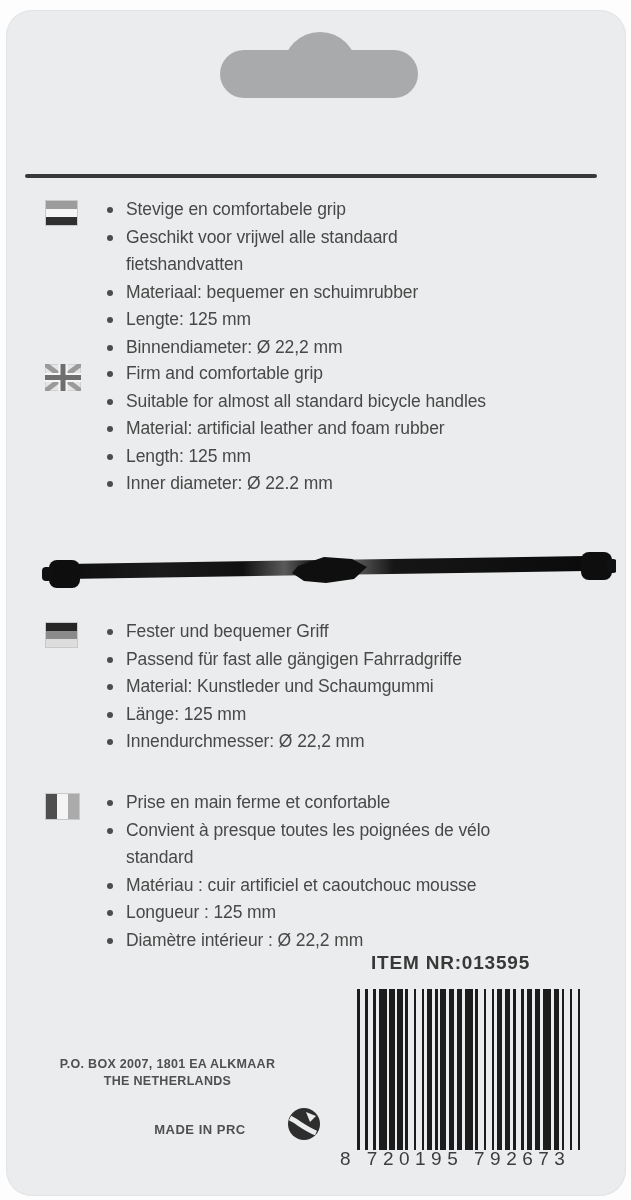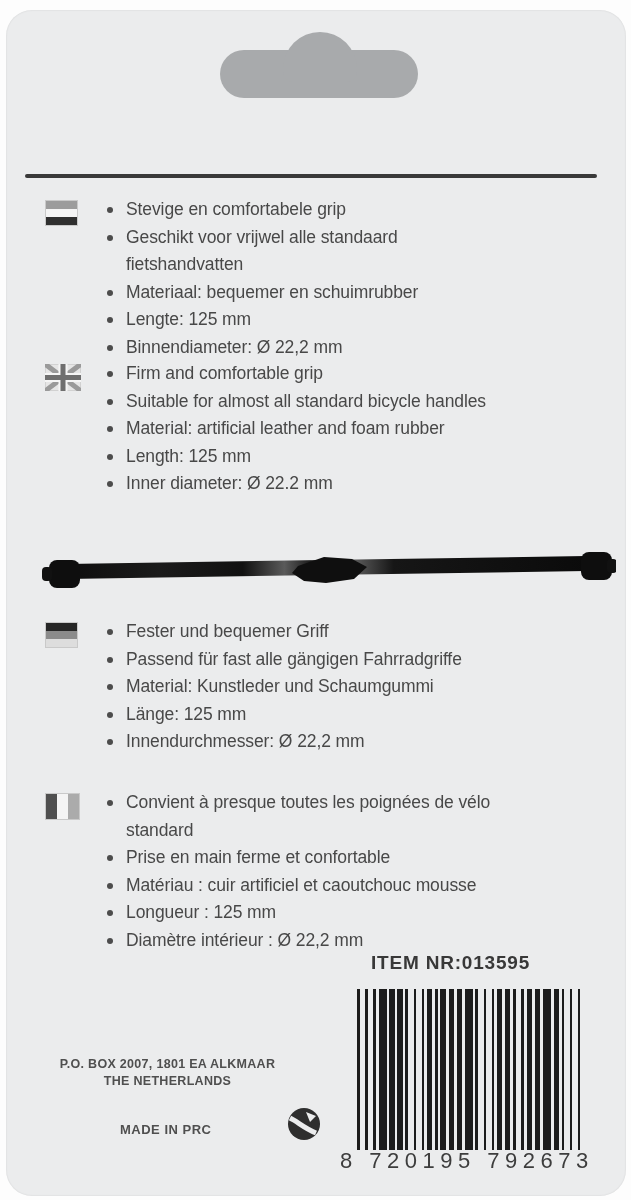--- a/index.html
+++ b/index.html
@@ -30,25 +30,25 @@
   .nl1{background:#9c9c9c}.nl2{background:#f4f4f4}.nl3{background:#2f2f2f}
   .de1{background:#262626}.de2{background:#8b8b8b}.de3{background:#dddddd}
   .fr1{background:#4f4f4f}.fr2{background:#f4f4f4}.fr3{background:#ababab}
   
   .product-bar{position:absolute;left:36px;top:540px}
   
   .itemnr{position:absolute;left:371px;top:952px;font-size:19px;font-weight:bold;letter-spacing:.8px;color:#383838}
   .barcode{position:absolute;left:357px;top:989px;height:161px;display:flex;align-items:stretch}
   .barcode i{display:block;height:100%;background:#1c1c1c}
   .barcode i.gap{background:transparent}
-  .barcode-digits{position:absolute;left:340px;top:1148px;font-size:22px;letter-spacing:5.5px;color:#3d3d3d;white-space:pre}
+  .barcode-digits{position:absolute;left:340px;top:1148px;font-size:19px;letter-spacing:5.5px;color:#3d3d3d;white-space:pre}
   
   .address{position:absolute;left:55px;top:1056px;width:225px;text-align:center;
            font-size:12.5px;font-weight:bold;line-height:17px;color:#4f4f4f;letter-spacing:.3px}
-  .madein{position:absolute;left:120px;top:1122px;width:160px;text-align:left;
+  .madein{position:absolute;left:120px;top:1122px;width:160px;text-align:center;
           font-size:13px;font-weight:bold;color:#4f4f4f;letter-spacing:.5px}
   .greendot{position:absolute;left:286px;top:1106px}
 </style>
 </head>
 <body>
 
 <div class="stage">
   <div class="card"></div>
 
   <div class="hang-tab">
@@ -133,22 +133,22 @@
 
   <section class="lang" style="top:789px">
     <div class="flagcol">
       <div class="flag v">
         <i class="fr1"></i>
           <i class="fr2"></i>
           <i class="fr3"></i>
       </div>
     </div>
     <ul>
+      <li>Prise en main ferme et confortable</li>
       <li>Convient à presque toutes les poignées de vélo standard</li>
-      <li>Prise en main ferme et confortable</li>
       <li>Matériau : cuir artificiel et caoutchouc mousse</li>
       <li>Longueur : 125 mm</li>
       <li>Diamètre intérieur : Ø 22,2 mm</li>
     </ul>
   </section>
 
   <div class="itemnr">ITEM NR:013595</div>
 
   <div class="barcode">
       <i style="width: 2.7px;"></i>

